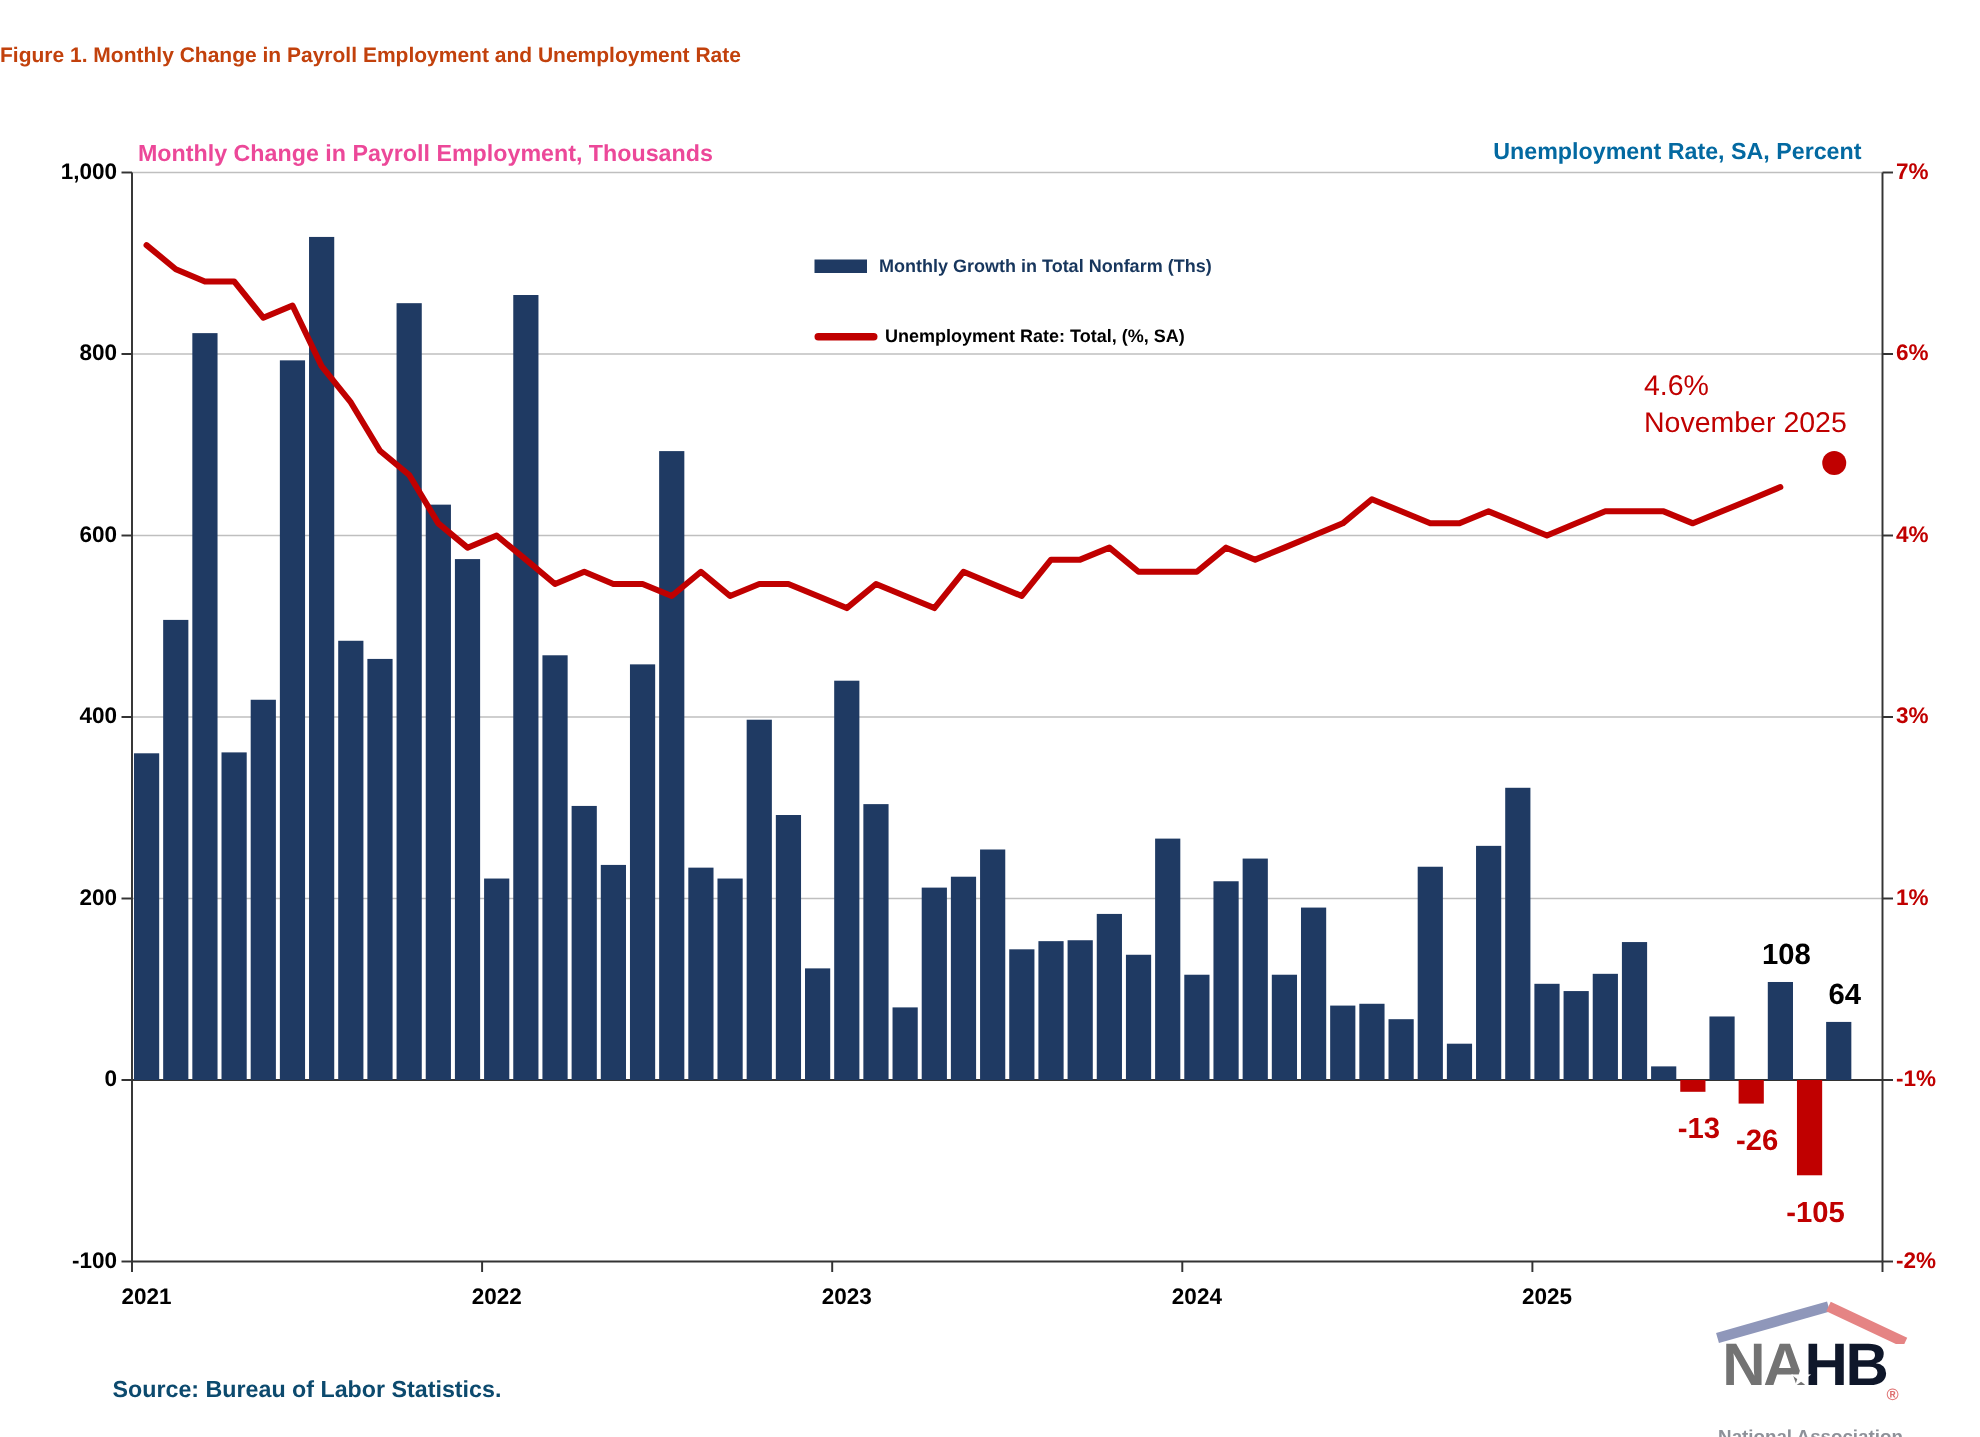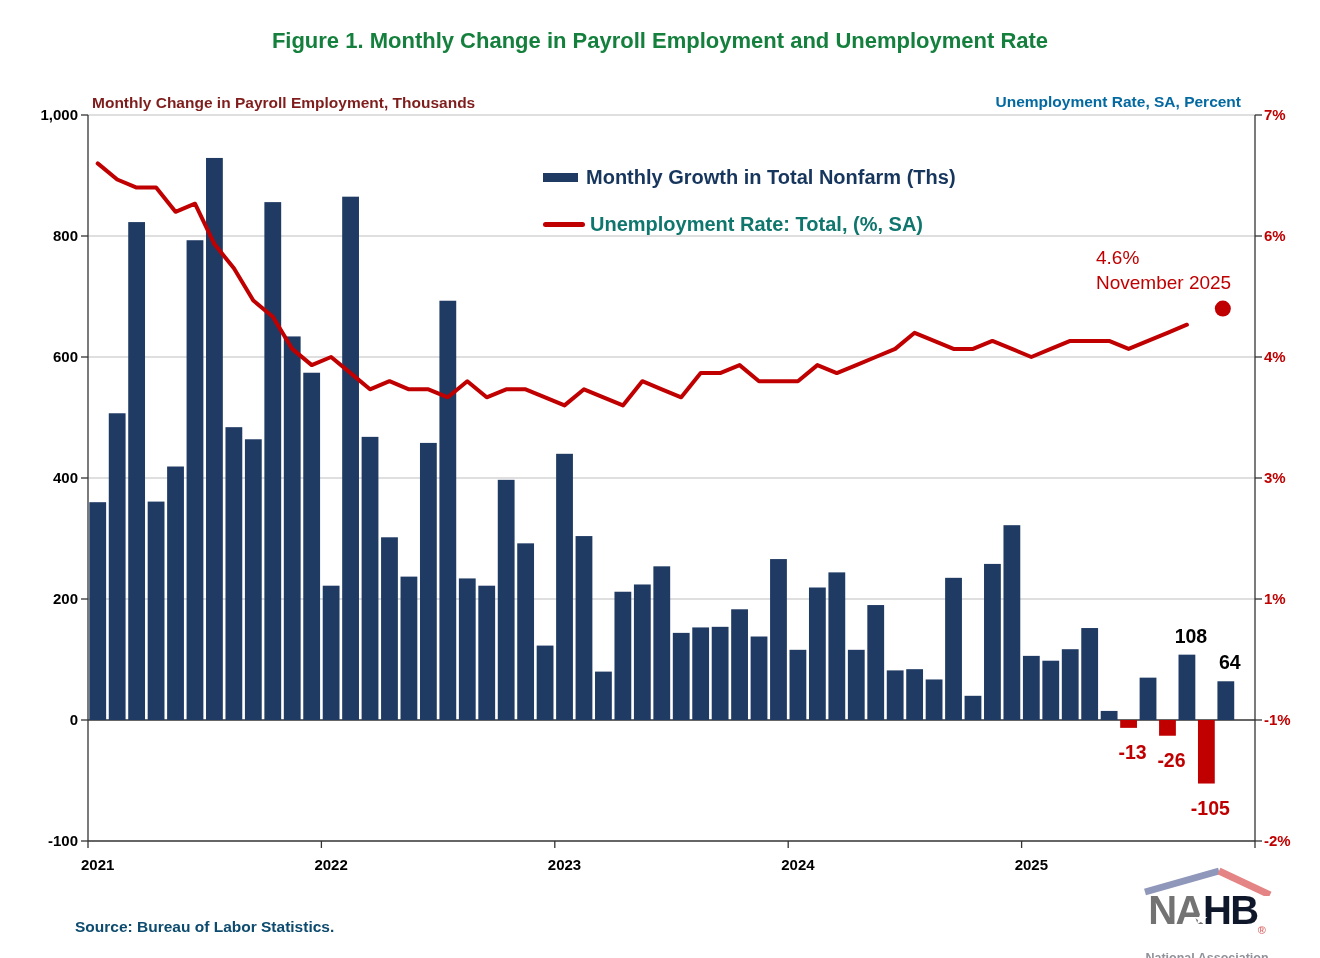--- a/index.html
+++ b/index.html
@@ -1,28 +1,28 @@
 <!DOCTYPE html>
 <html><head>
 <meta charset="utf-8">
 <style>
   html,body{margin:0;padding:0;background:#fff;}
   body{width:1320px;height:958px;position:relative;overflow:hidden;
        font-family:"Liberation Sans",sans-serif;-webkit-font-smoothing:antialiased;}
   .abs{position:absolute;}
-  #figure-title{left:0;right:0;top:28px;text-align:center;font-size:22px;font-weight:700;color:#15803d;}
-  #hdr-left{left:92px;top:94px;font-size:15.5px;font-weight:700;color:#7f1d1d;}
+  #figure-title{left:0;right:0;top:28px;text-align:left;font-size:14px;font-weight:700;color:#c2410c;}
+  #hdr-left{left:92px;top:94px;font-size:15.5px;font-weight:700;color:#ec4899;}
   #hdr-right{right:79px;top:93px;font-size:15.5px;font-weight:700;color:#0369a1;}
   #legend{left:543px;top:168px;}
   .lg-row{display:flex;align-items:center;height:18px;margin-bottom:29px;}
   .sw-bar{width:35px;height:9px;background:#1F3A63;margin-right:8px;flex:none;}
   .sw-line{width:42px;height:5px;border-radius:3px;background:#C00000;margin-right:5px;flex:none;}
-  .lg-label{font-size:20px;font-weight:700;white-space:nowrap;}
+  .lg-label{font-size:12px;font-weight:700;white-space:nowrap;}
   .lg-label.navy{color:#17365D;}
-  .lg-label.red{color:#0f766e;}
+  .lg-label.red{color:#000000;}
   #annot{left:1096px;top:245px;width:172px;text-align:left;color:#C00000;font-weight:400;
          font-size:19px;line-height:25px;}
   #source{left:75px;top:918px;font-size:15.5px;font-weight:700;color:#0c4a6e;}
   .tick-label{position:absolute;font-size:15px;font-weight:700;color:#000;height:20px;line-height:20px;}
   .tick-label.right{color:#C00000;}
   .year-label{position:absolute;font-size:15px;font-weight:700;color:#000;width:60px;text-align:center;}
   #plot{position:absolute;left:0;top:0;}
   
   #logo{left:1141px;top:864px;width:132px;text-align:center;}
   #logo .roof{display:block;margin:0 auto;}

